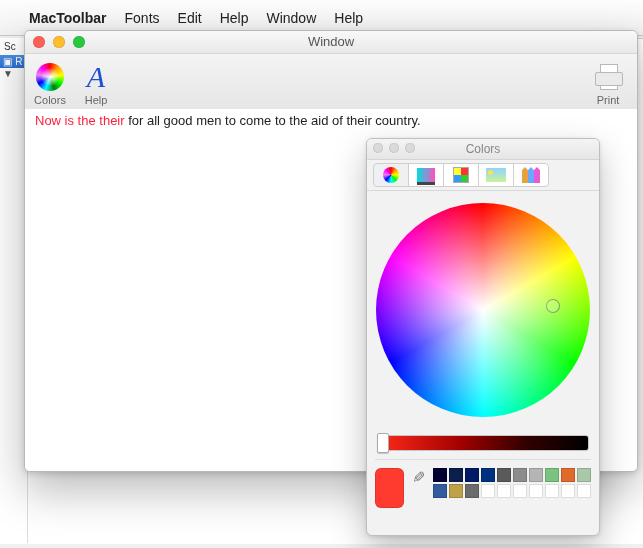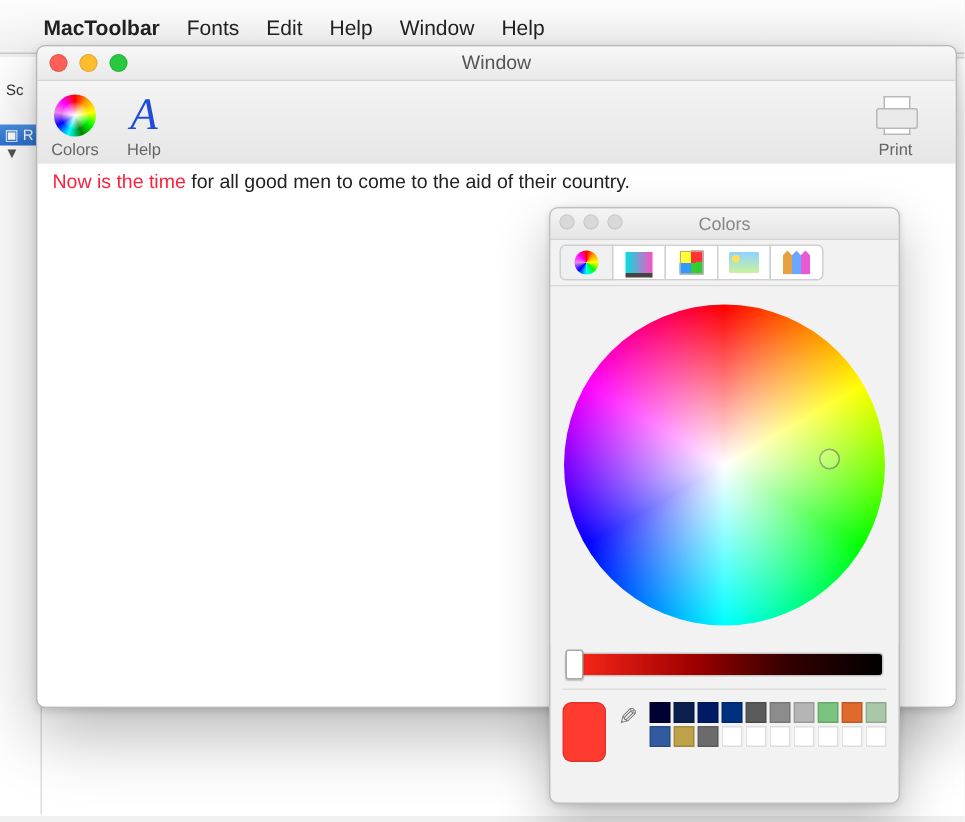--- a/index.html
+++ b/index.html
@@ -29,21 +29,21 @@
   
   .bg-window {
     position: absolute; left: 0; top: 38px; width: 643px; height: 505px;
     background: #fff; border-top: 1px solid #d4d4d4;
   }
   .bg-sidebar {
     position: absolute; left: 0; top: 38px; width: 27px; height: 505px;
     background: #fff; border-right: 1px solid #dcdcdc;
     font-size: 10px; color: #333;
   }
-  .bg-sidebar .sc { padding: 17px 4px; }
+  .bg-sidebar .sc { padding: 3px 4px; }
   .bg-sidebar .row1 {
     background: linear-gradient(#4a90e2,#2f6fd1);
     color: #fff; padding: 1px 3px; font-size: 10px; white-space: nowrap;
   }
   .bg-sidebar .tri { color:#555; padding-left:3px; }
 
   
   .mw {
     position: absolute; left: 24px; top: 30px; width: 612px; height: 440px;
     background: #fff; border: 1px solid #b8b8b8; border-radius: 6px;
@@ -69,21 +69,21 @@
     height: 56px;
     background: linear-gradient(#f4f4f4, #e6e6e6);
     border-bottom: 1px solid #c8c8c8;
     display:flex; align-items:flex-end; padding: 0 8px 3px;
     box-sizing:border-box;
   }
   .tb-group { display:flex; flex-direction:column; align-items:center; margin-right:12px; }
   .tb-icon { width:34px; height:34px; display:flex; align-items:center; justify-content:center; }
   .tb-label { font-size:11px; color:#666;}
   .spacer { flex:1; }
-  .tb-right { margin-right:15px; }
+  .tb-right { margin-right:4px; }
 
   
   .colorwheel-sm {
     width:28px; height:28px; border-radius:50%;
     background: conic-gradient(red,orange,yellow,lime,green,cyan,blue,violet,magenta,red);
     position:relative;
   }
   .colorwheel-sm::after{
     content:""; position:absolute; inset:5px; border-radius:50%;
     background: radial-gradient(circle,#fff 0%,rgba(255,255,255,0) 75%);
@@ -264,21 +264,21 @@
       <div class="tb-icon">
           <div class="printer">
             <div class="tray"></div>
           </div>
         </div>
       <div class="tb-label">Print</div>
     </div>
   </div>
 
   <div class="doc">
-    <span class="red">Now is the time</span><span> for all good men to come to the aid of their country.</span>
+    <span class="red">Now is the their</span><span> for all good men to come to the aid of their country.</span>
   </div>
 </div>
 
 <div class="cp">
   <div class="titlebar">
     <div class="traffic">
       <div class="tl off"></div>
       <div class="tl off"></div>
       <div class="tl off"></div>
     </div>

